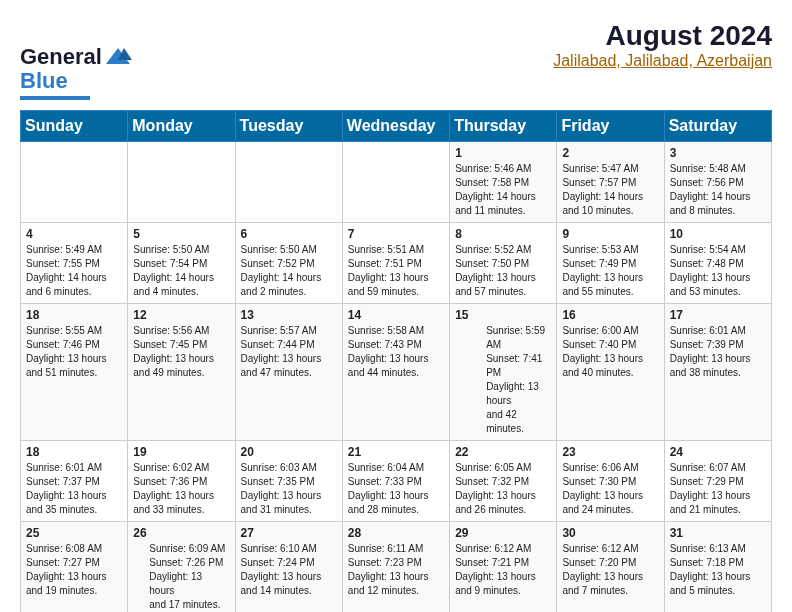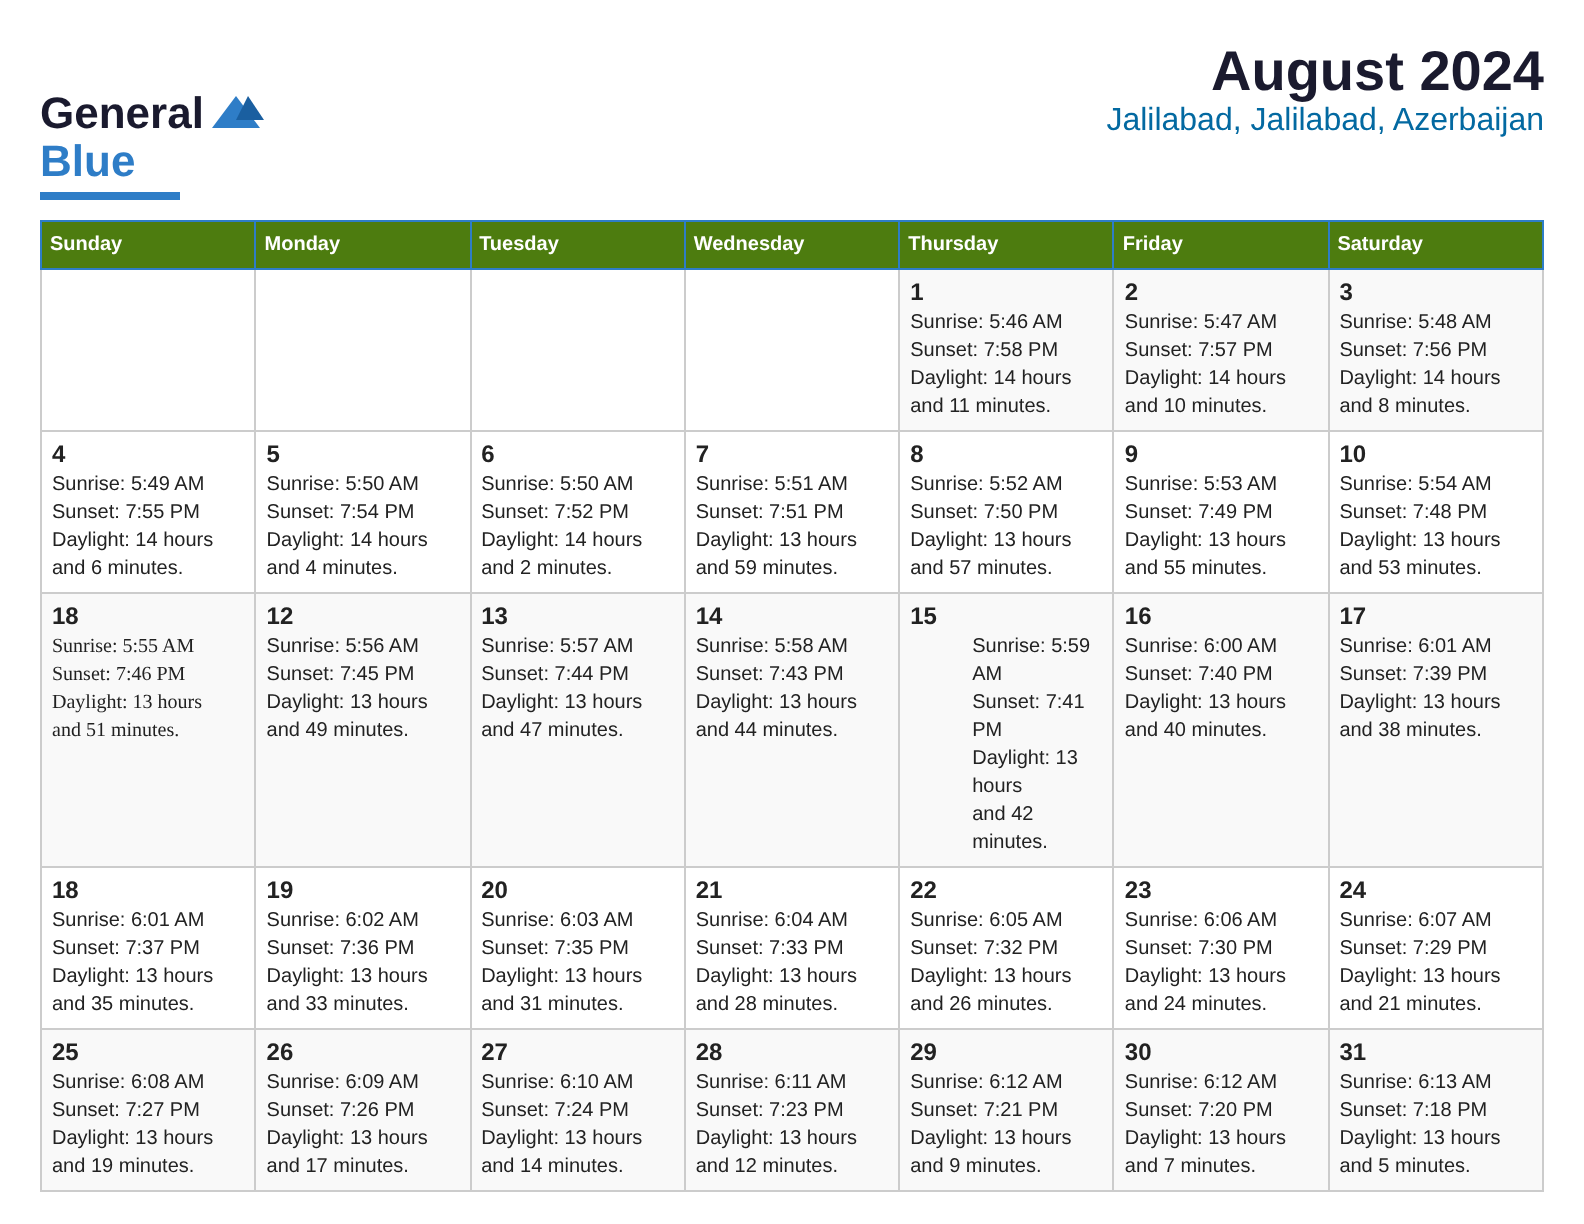--- a/index.html
+++ b/index.html
@@ -42,33 +42,34 @@
     .title-section {
       text-align: right;
     }
     .month-title {
       font-size: 28px;
       font-weight: bold;
       color: #1a1a2e;
     }
     .location {
       font-size: 16px;
-      color: #0369a1;
+      color: #a16207;
+      text-decoration: underline;
     }
     table {
       width: 100%;
       border-collapse: collapse;
       font-size: 10.5px;
     }
     thead tr th {
-      background: #4d7c0f;
+      background: #0369a1;
       color: #fff;
       padding: 6px 4px;
       text-align: left;
-      font-size: 10px;
+      font-size: 16px;
       font-weight: bold;
       border: 1px solid #2e7dc7;
     }
     tbody tr td {
       border: 1px solid #ccc;
       vertical-align: top;
       padding: 4px 5px;
       min-height: 80px;
       height: 80px;
       width: calc(100% / 7);
@@ -201,21 +202,21 @@
           <span class="day-number">10</span>
           <div class="day-info" style="white-space: pre-line;">Sunrise: 5:54 AM
 Sunset: 7:48 PM
 Daylight: 13 hours
 and 53 minutes.</div>
         </td>
       </tr>
       <tr>
         <td>
           <span class="day-number">18</span>
-          <div class="day-info" style="white-space: pre-line; font-family: Liberation Serif, serif;">Sunrise: 5:55 AM
+          <div class="day-info" style="white-space: pre-line;">Sunrise: 5:55 AM
 Sunset: 7:46 PM
 Daylight: 13 hours
 and 51 minutes.</div>
         </td>
         <td>
           <span class="day-number">12</span>
           <div class="day-info" style="white-space: pre-line;">Sunrise: 5:56 AM
 Sunset: 7:45 PM
 Daylight: 13 hours
 and 49 minutes.</div>
@@ -310,21 +311,21 @@
       <tr>
         <td>
           <span class="day-number">25</span>
           <div class="day-info" style="white-space: pre-line;">Sunrise: 6:08 AM
 Sunset: 7:27 PM
 Daylight: 13 hours
 and 19 minutes.</div>
         </td>
         <td>
           <span class="day-number">26</span>
-          <div class="day-info" style="white-space: pre-line;">Sunrise: 6:09 AM
+          <div class="day-info" style="white-space: pre-line; margin-left: 16px;">Sunrise: 6:09 AM
 Sunset: 7:26 PM
 Daylight: 13 hours
 and 17 minutes.</div>
         </td>
         <td>
           <span class="day-number">27</span>
           <div class="day-info" style="white-space: pre-line;">Sunrise: 6:10 AM
 Sunset: 7:24 PM
 Daylight: 13 hours
 and 14 minutes.</div>

